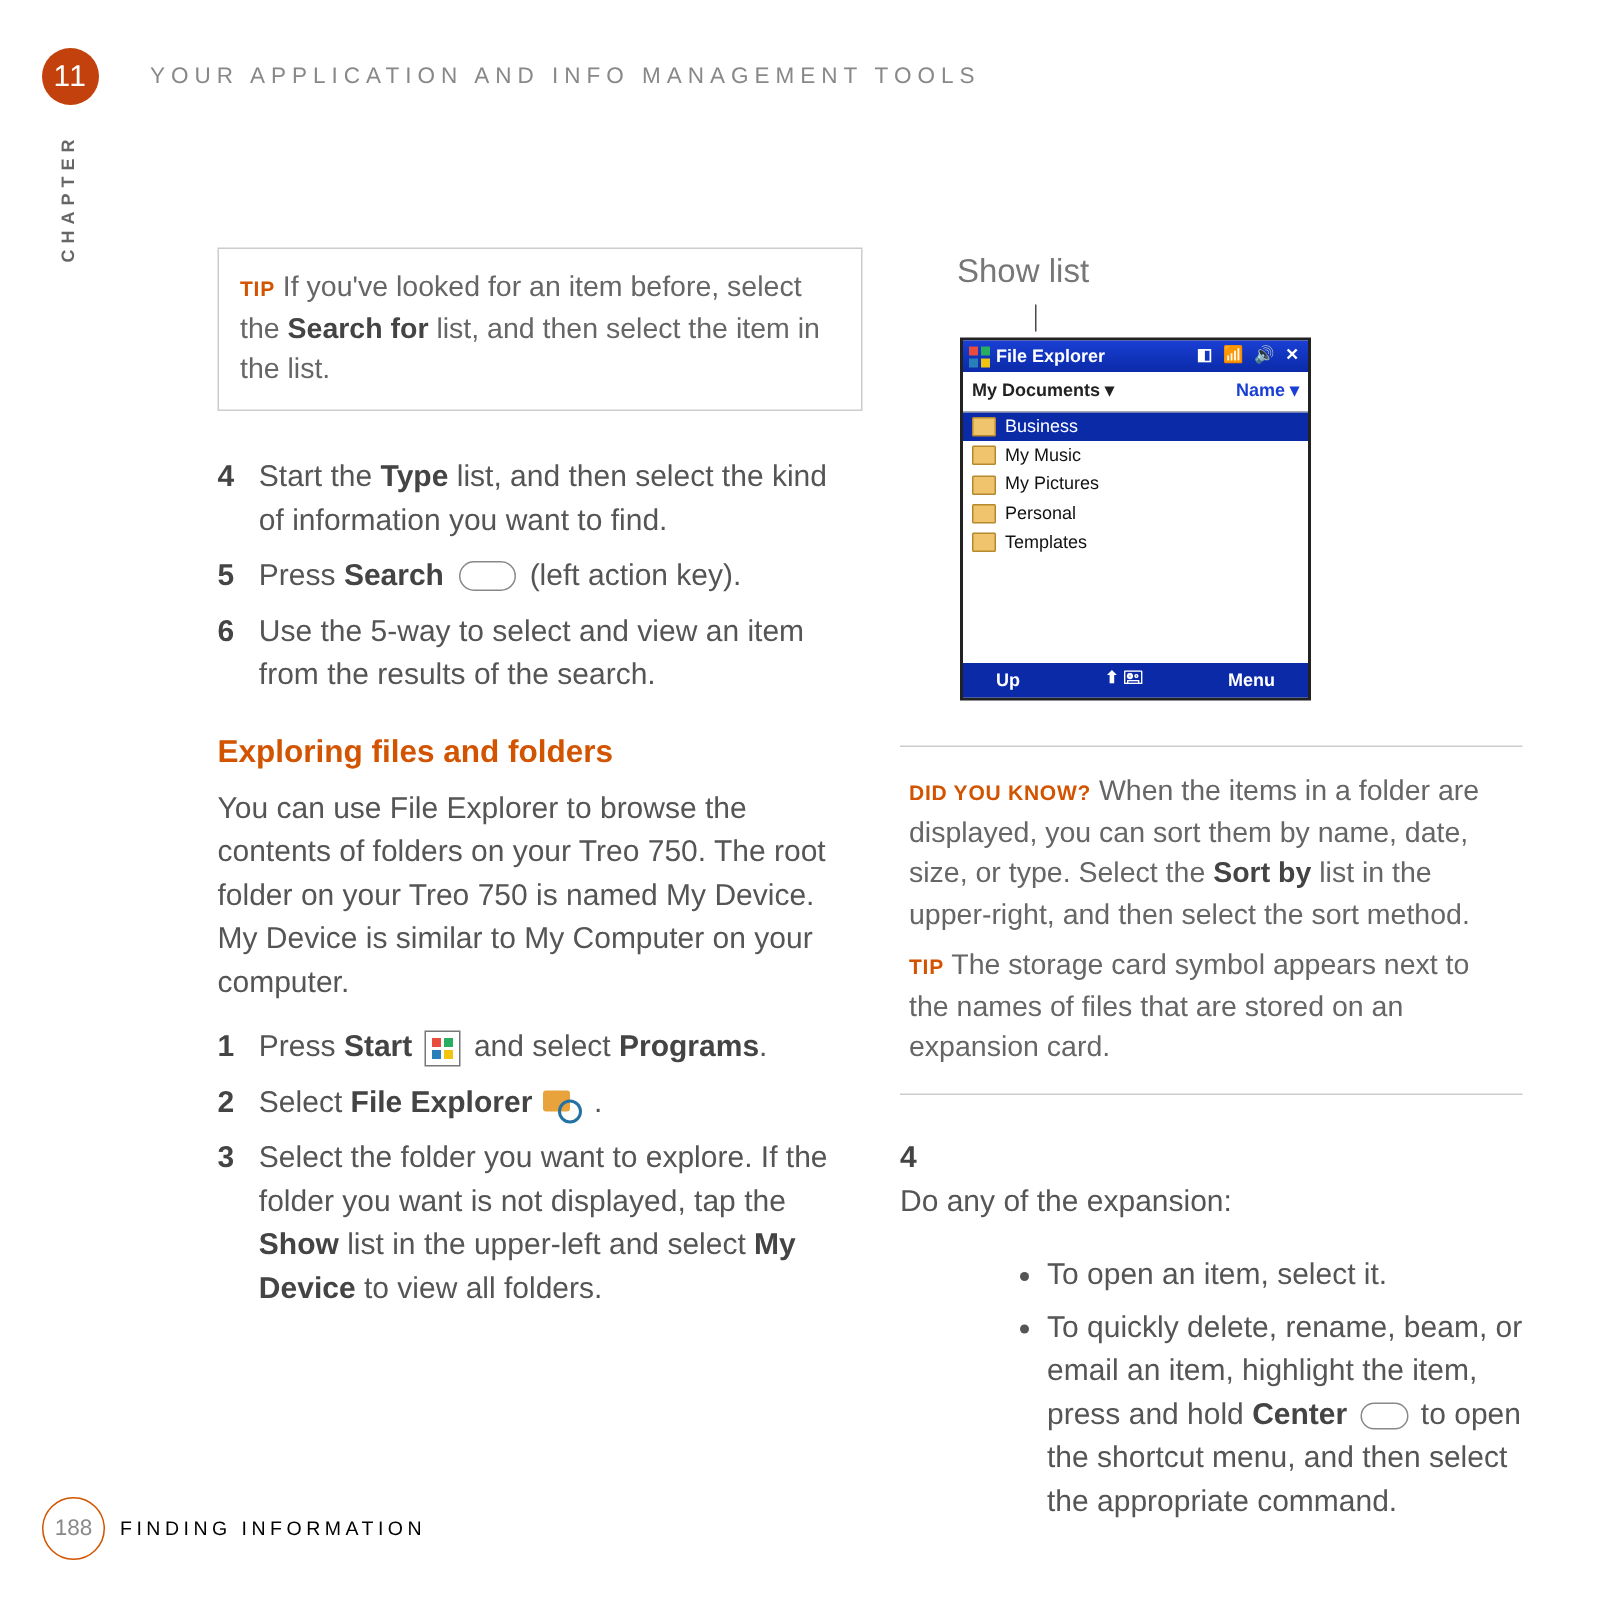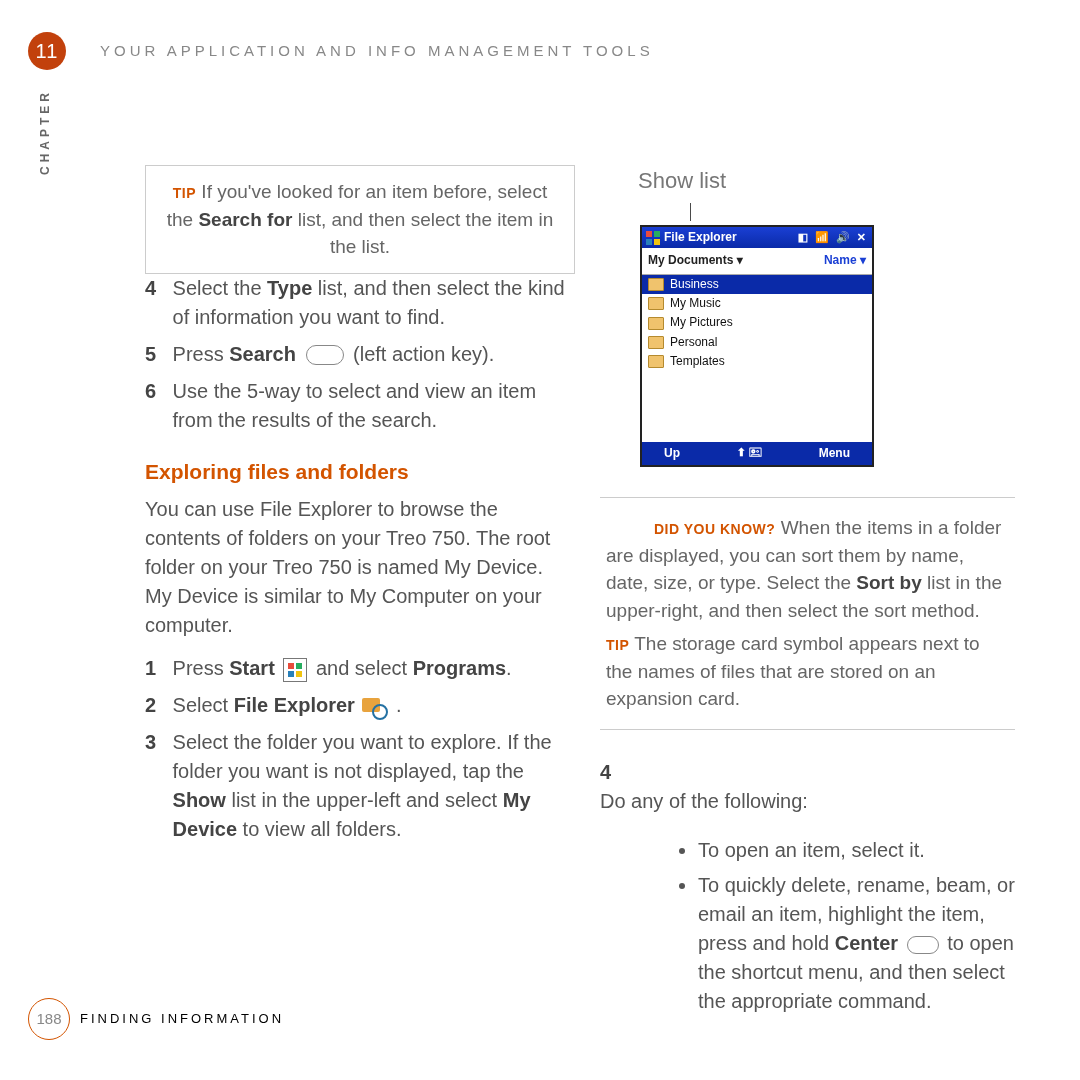--- a/index.html
+++ b/index.html
@@ -56,36 +56,35 @@
   }
   .col-right {
     position: absolute;
     top: 165px;
     left: 600px;
     width: 415px;
   }
   .tip-box {
     border: 1px solid #ccc;
     padding: 12px 14px;
+    margin-bottom: 30px;
     font-size: 19px;
     color: #666;
-    text-align: center;
   }
   .tip-label {
     color: #d35400;
     font-weight: bold;
     font-size: 14px;
     letter-spacing: 0.5px;
   }
   .dyk-label {
     color: #d35400;
     font-weight: bold;
     font-size: 14px;
     letter-spacing: 0.5px;
-    margin-left: 48px;
   }
   .bold { font-weight: bold; color: #444; }
   .step-num { font-weight: bold; color: #444; display:inline-block; width: 22px; vertical-align: top;}
   .step { margin-bottom: 8px; }
   .step-text { display:inline-block; width: 395px; vertical-align: top;}
   .heading {
     color: #d35400;
     font-weight: bold;
     margin: 22px 0 8px 0;
     font-size: 21px;
@@ -211,21 +210,21 @@
 <div class="chapter-label">CHAPTER</div>
 <div class="header-title">YOUR APPLICATION AND INFO MANAGEMENT TOOLS</div>
 
 <div class="col-left">
   <div class="tip-box">
     <span class="tip-label">TIP</span><span> If you've looked for an item before, select the </span><span class="bold">Search for</span><span> list, and then select the item in the list.</span>
   </div>
 
   <div class="step">
     <span class="step-num">4</span>
-    <span class="step-text"><span>Select the </span><span class="bold">Type</span><span> list, and then select the kind of information you want to find.</span></span>
+    <span class="step-text"><span>Start the </span><span class="bold">Type</span><span> list, and then select the kind of information you want to find.</span></span>
   </div>
   <div class="step">
     <span class="step-num">5</span>
     <span class="step-text"><span>Press </span><span class="bold">Search</span> <span class="icon-inline"></span><span> (left action key).</span></span>
   </div>
   <div class="step">
     <span class="step-num">6</span>
     <span class="step-text">Use the 5-way to select and view an item from the results of the search.</span>
   </div>
 
@@ -290,21 +289,21 @@
     </div>
   </div>
 
   <div class="info-box">
     <p><span class="dyk-label">DID YOU KNOW?</span><span> When the items in a folder are displayed, you can sort them by name, date, size, or type. Select the </span><span class="bold">Sort by</span><span> list in the upper-right, and then select the sort method.</span></p>
     <p><span class="tip-label">TIP</span><span> The storage card symbol appears next to the names of files that are stored on an expansion card.</span></p>
   </div>
 
   <div class="step">
     <span class="step-num">4</span>
-    <span class="step-text">Do any of the following:</span>
+    <span class="step-text">Do any of the expansion:</span>
   </div>
   <ul class="sub-bullets">
     <li>To open an item, select it.</li>
     <li><span>To quickly delete, rename, beam, or email an item, highlight the item, press and hold </span><span class="bold">Center</span> <span class="icon-center"></span><span> to open the shortcut menu, and then select the appropriate command.</span></li>
   </ul>
 </div>
 
 <div class="footer">
   <div class="page-circ">188</div>
   <div class="footer-text">FINDING INFORMATION</div>

